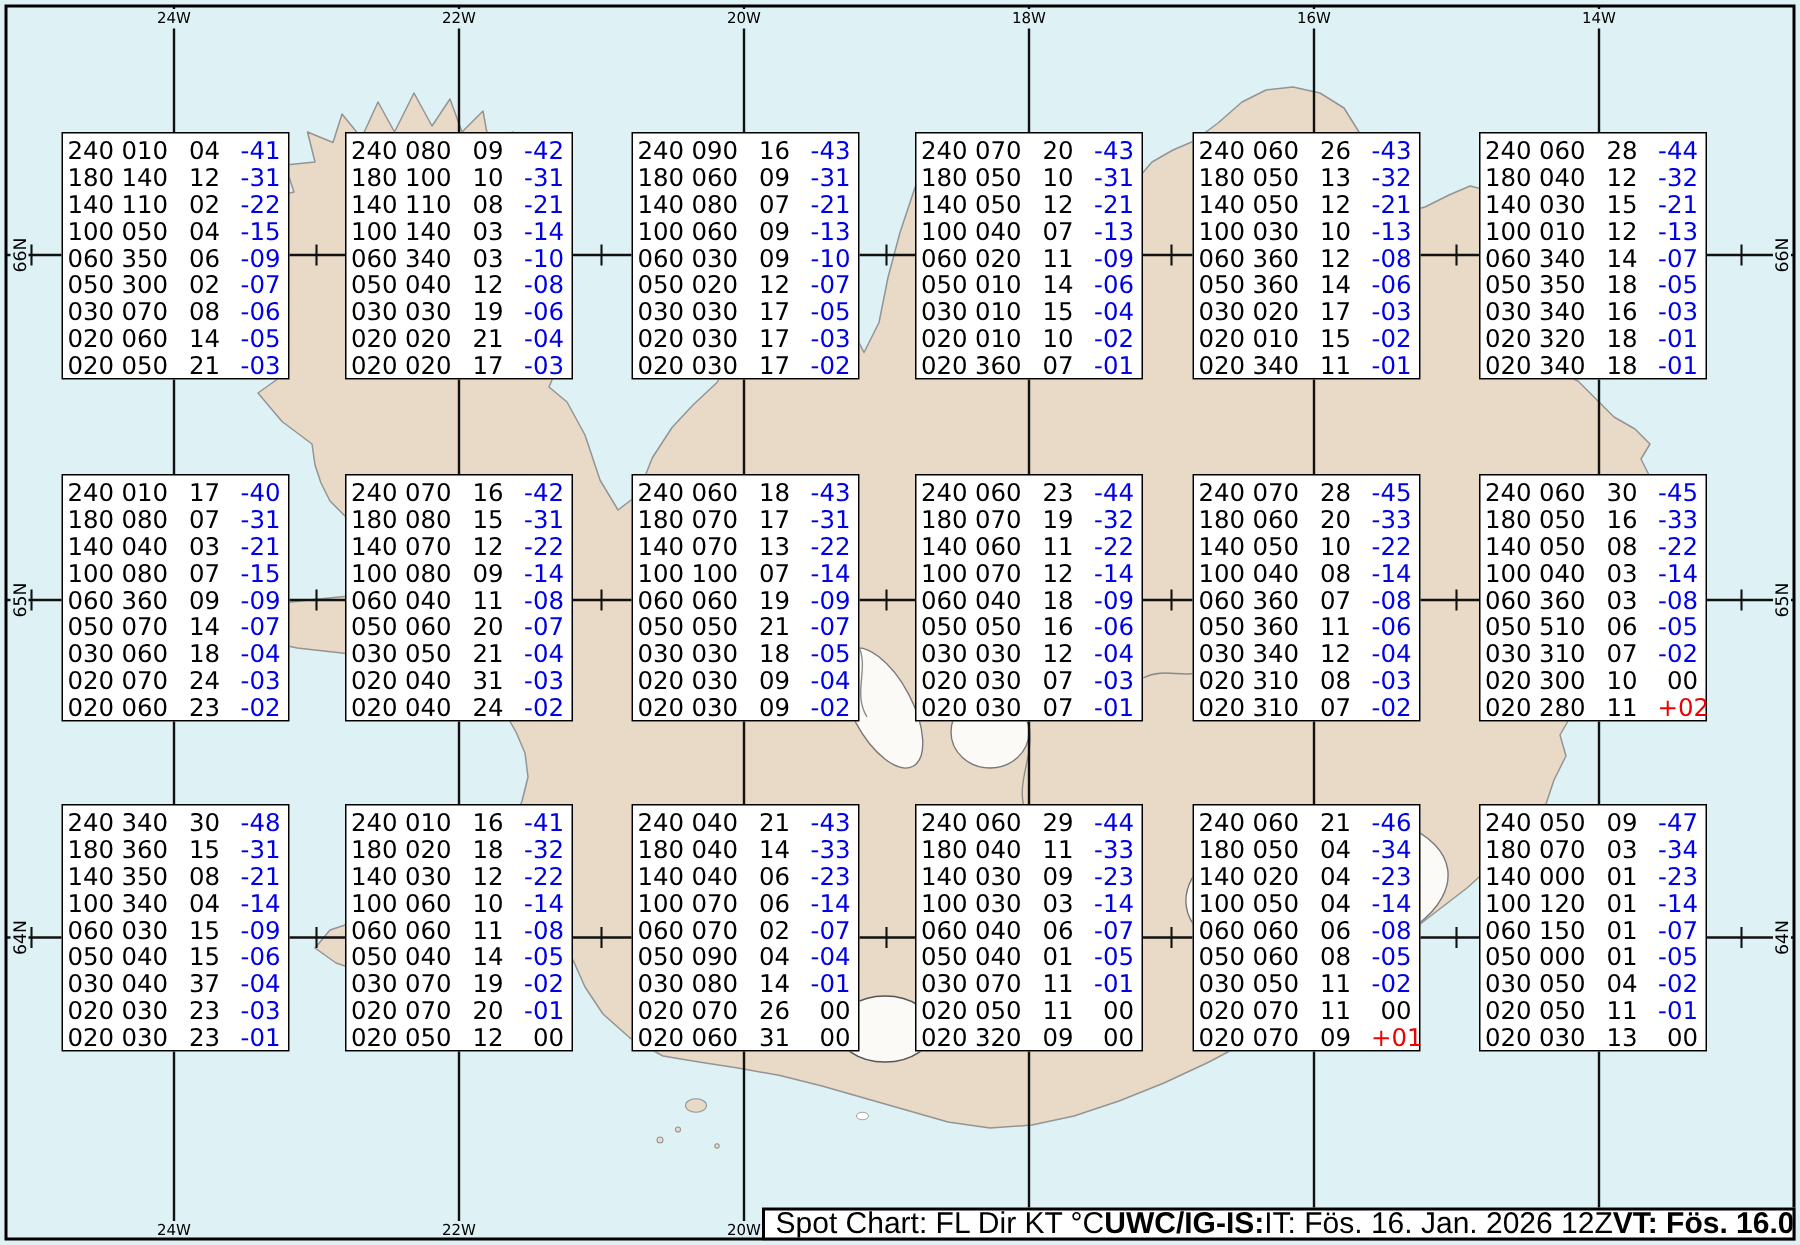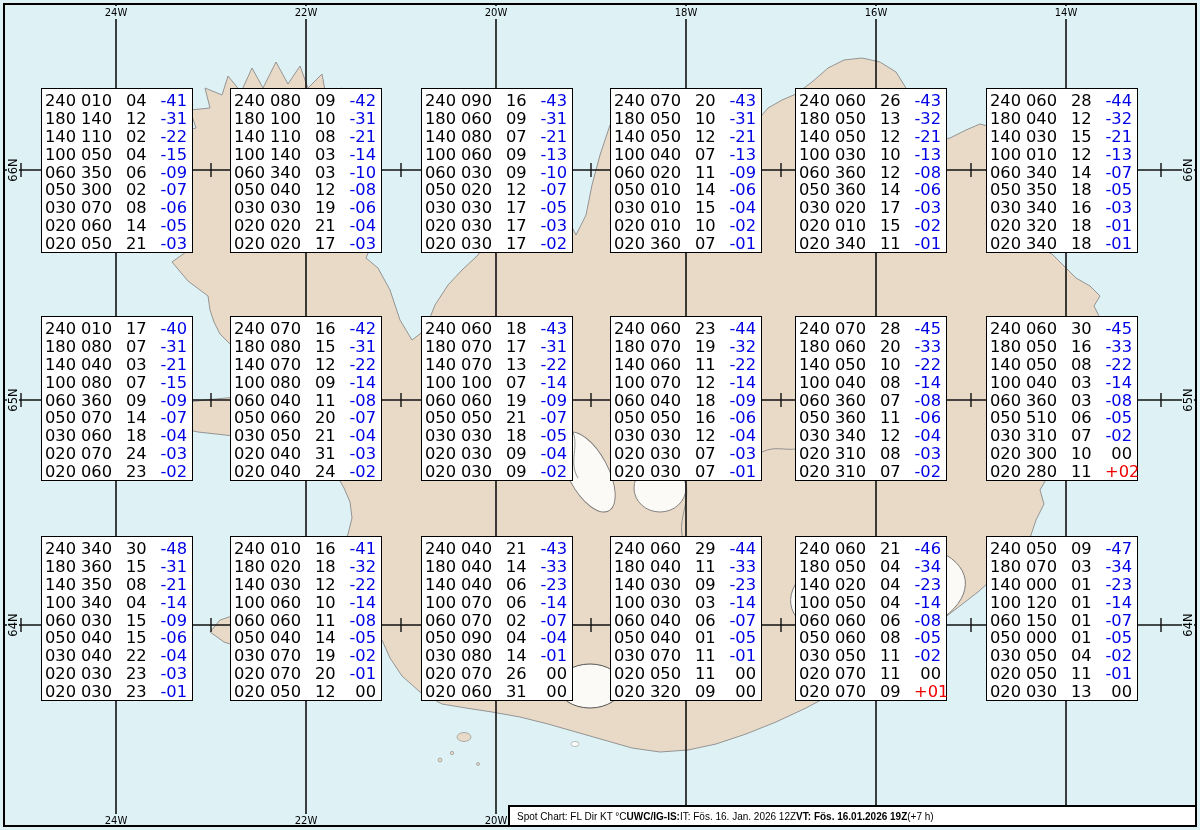--- a/index.html
+++ b/index.html
@@ -42,21 +42,21 @@
     position:absolute;left:3px;top:3px;right:3px;bottom:3px;
     border:2px solid #000;z-index:50;pointer-events:none;
   }
   
   #info-bar{
     position:absolute;left:508px;right:3px;bottom:3px;height:22px;
     box-sizing:border-box;background:#fff;border:2px solid #000;
     z-index:60;display:flex;align-items:center;
     padding-left:7px;white-space:nowrap;overflow:hidden;
     font-family:"Liberation Sans","DejaVu Sans",sans-serif;
-    font-size:10px;color:#000;
+    font-size:20px;color:#000;
   }
   #info-bar .seg-bold{font-weight:bold;}
 </style>
 </head>
 <body>
 
 <div id="app" style="--ocean: #def2f6; --land: #e8dac6; --coast: #949494; --grid_line: #111111; --box_border: #000000; --temp_negative: #0000e6; --temp_positive: #ee0000; --value_text: #000000;">
 
   <svg id="map-svg" width="1200" height="830" viewBox="0 0 1200 830">
 
@@ -858,21 +858,21 @@
       </div>
       <div class="spot-row">
         <span>050</span>
         <span>040</span>
         <span>15</span>
         <span class="temp t-neg">-06</span>
       </div>
       <div class="spot-row">
         <span>030</span>
         <span>040</span>
-        <span>22</span>
+        <span>37</span>
         <span class="temp t-neg">-04</span>
       </div>
       <div class="spot-row">
         <span>020</span>
         <span>030</span>
         <span>23</span>
         <span class="temp t-neg">-03</span>
       </div>
       <div class="spot-row">
         <span>020</span>

